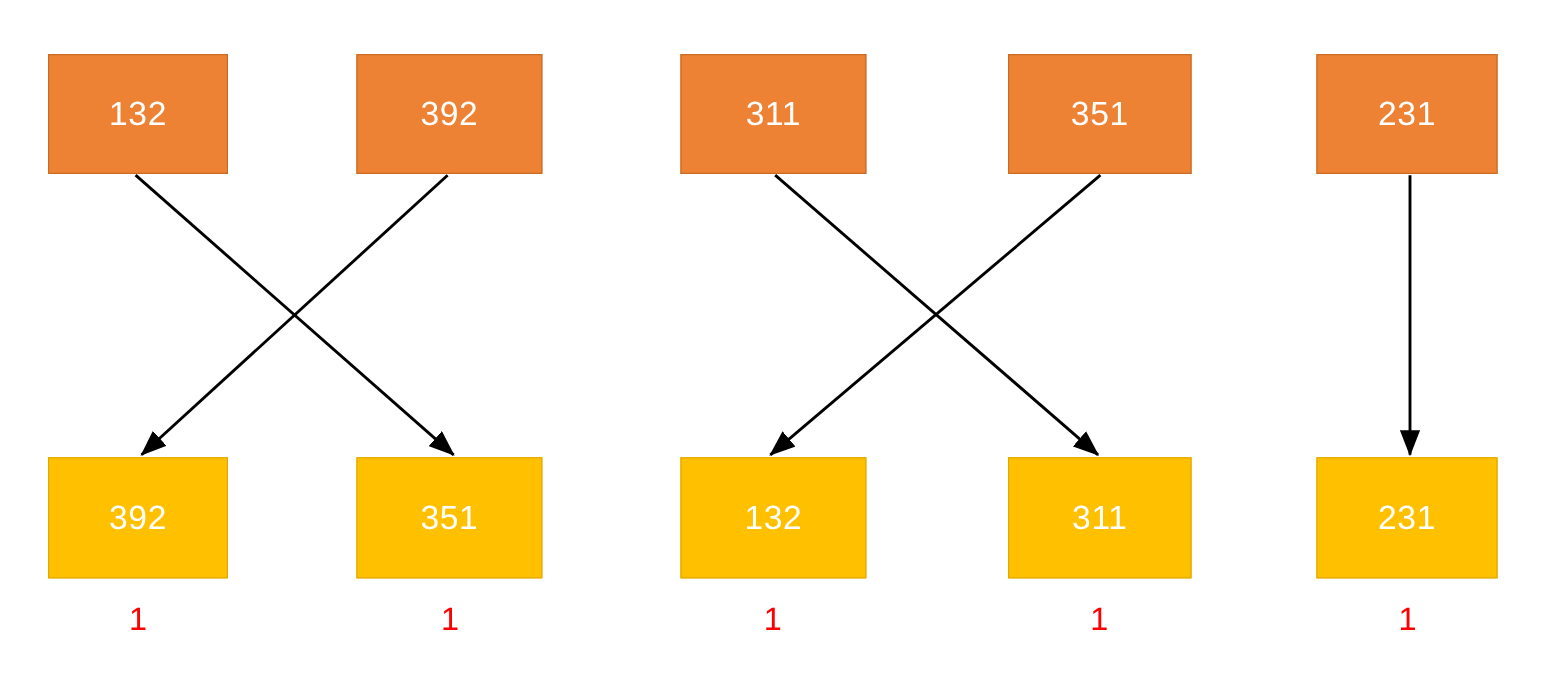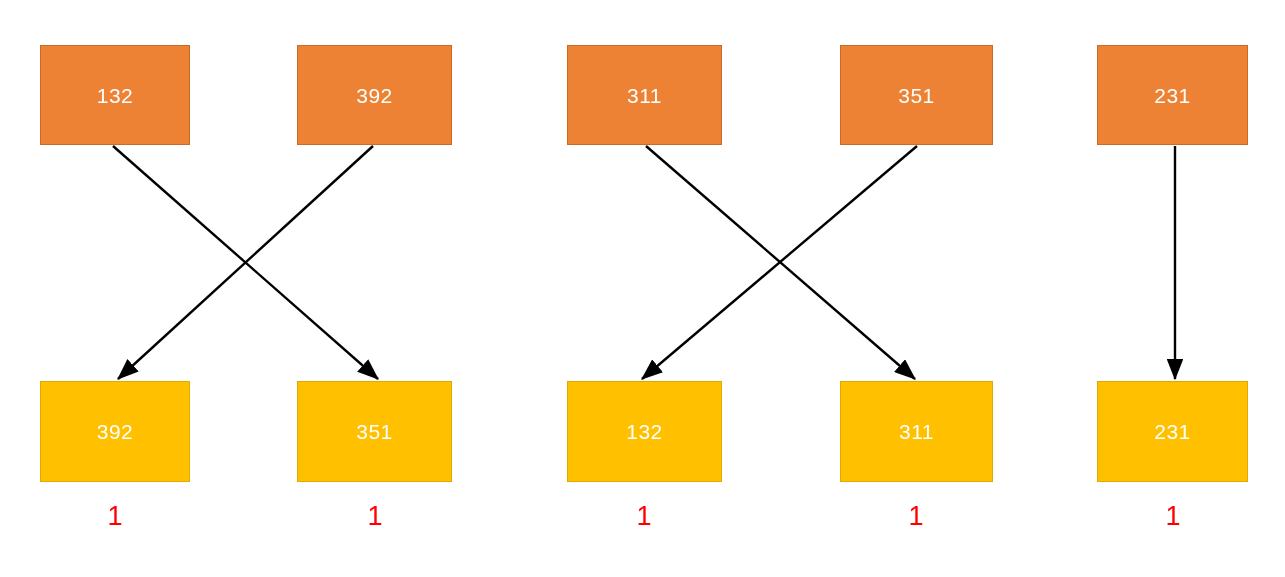--- a/index.html
+++ b/index.html
@@ -17,21 +17,21 @@
     background: #ffffff;
     overflow: hidden;
   }
   .node {
     position: absolute;
     box-sizing: border-box;
     display: flex;
     align-items: center;
     justify-content: center;
     color: #ffffff;
-    font-size: 21px;
+    font-size: 28px;
     font-family: "Liberation Sans", sans-serif;
     letter-spacing: 0.5px;
     line-height: 1;
     user-select: none;
   }
   .node.source {
     background: #ED8234;
     border: 1px solid #C96A25;
   }
   .node.target {

